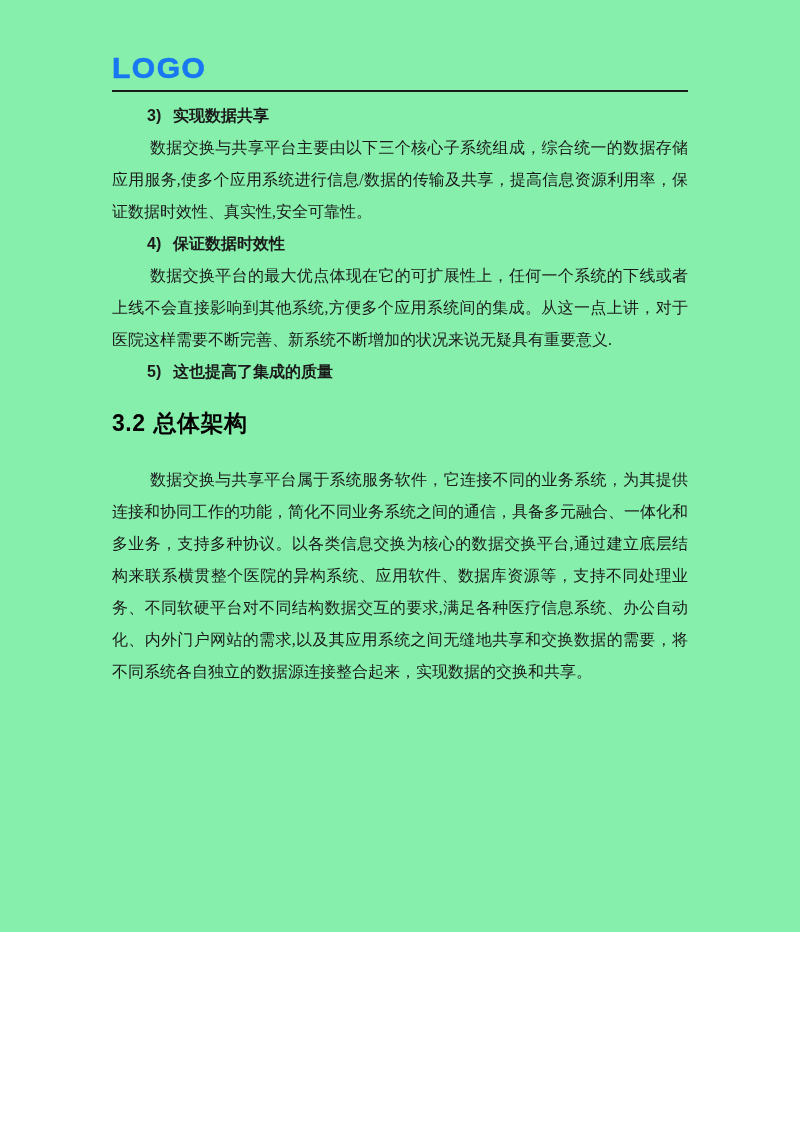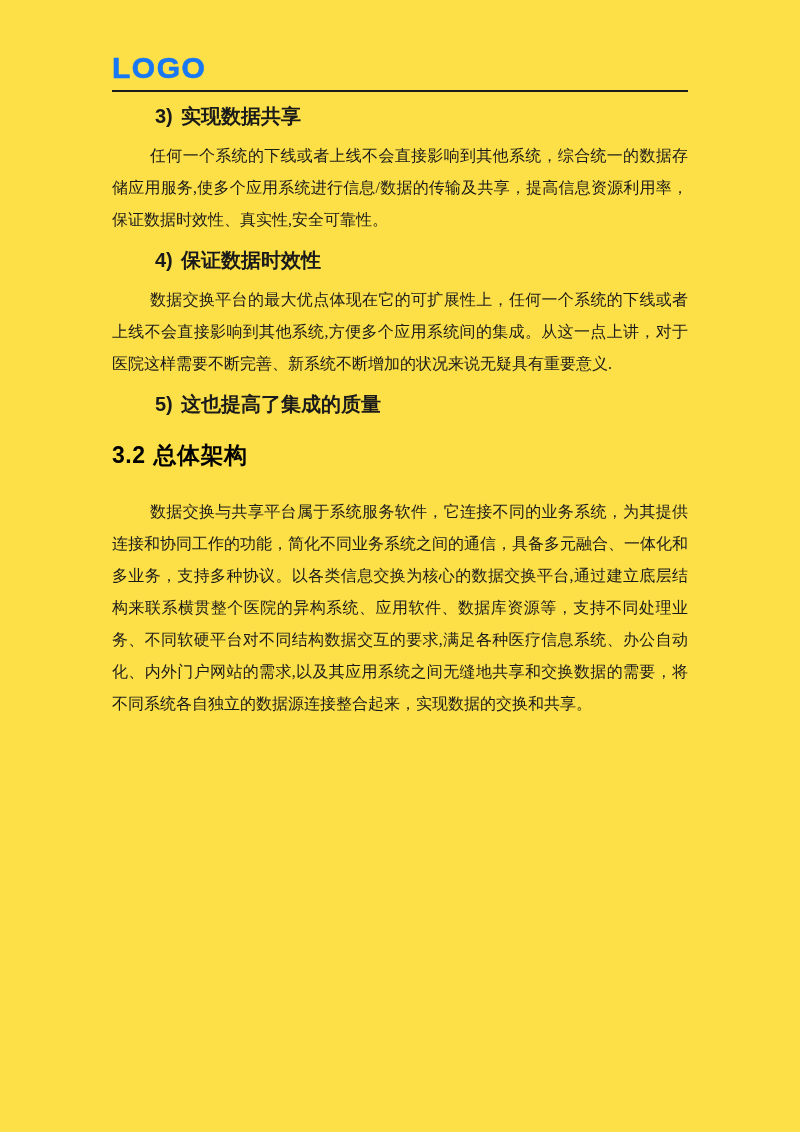--- a/index.html
+++ b/index.html
@@ -3,23 +3,23 @@
 <meta charset="utf-8">
 <style>
   html, body {
     margin: 0;
     padding: 0;
     background: #ffffff;
   }
   .page {
     position: relative;
     width: 800px;
-    height: 1132px;
+    height: 932px;
     margin: 0 auto;
-    background: #fde047;
+    background: #86efac;
     box-sizing: border-box;
     padding: 52px 112px 0 112px;
     overflow: hidden;
     color: #1a1a1a;
   }
   
   .doc-header {
     margin: 0;
   }
   .logo {
@@ -37,24 +37,24 @@
     margin: 6px 0 0 0;
   }
   
   .doc-main {
     margin-top: 8px;
     font-family: "Liberation Serif", "DejaVu Serif", serif;
   }
   .num-heading {
     font-family: "Liberation Sans", "DejaVu Sans", sans-serif;
     font-weight: 700;
-    font-size: 20px;
+    font-size: 16px;
     line-height: 32px;
     padding-left: 35px;
-    margin: 8px;
+    margin: 0;
   }
   .num-heading .num {
     display: inline-block;
     min-width: 26px;
   }
   p.body-para {
     margin: 0;
     font-size: 16px;
     line-height: 32px;
     text-align: justify;
@@ -84,21 +84,21 @@
   <header class="doc-header">
     <div class="logo">LOGO</div>
     <hr class="header-rule">
   </header>
 
   <main class="doc-main">
 
     <div class="num-heading">
       <span class="num">3)</span><span>实现数据共享</span>
     </div>
-    <p class="body-para">任何一个系统的下线或者上线不会直接影响到其他系统，综合统一的数据存储应用服务,使多个应用系统进行信息/数据的传输及共享，提高信息资源利用率，保证数据时效性、真实性,安全可靠性。</p>
+    <p class="body-para">数据交换与共享平台主要由以下三个核心子系统组成，综合统一的数据存储应用服务,使多个应用系统进行信息/数据的传输及共享，提高信息资源利用率，保证数据时效性、真实性,安全可靠性。</p>
 
     <div class="num-heading">
       <span class="num">4)</span><span>保证数据时效性</span>
     </div>
     <p class="body-para">数据交换平台的最大优点体现在它的可扩展性上，任何一个系统的下线或者上线不会直接影响到其他系统,方便多个应用系统间的集成。从这一点上讲，对于医院这样需要不断完善、新系统不断增加的状况来说无疑具有重要意义.</p>
 
     <div class="num-heading">
       <span class="num">5)</span><span>这也提高了集成的质量</span>
     </div>
 

